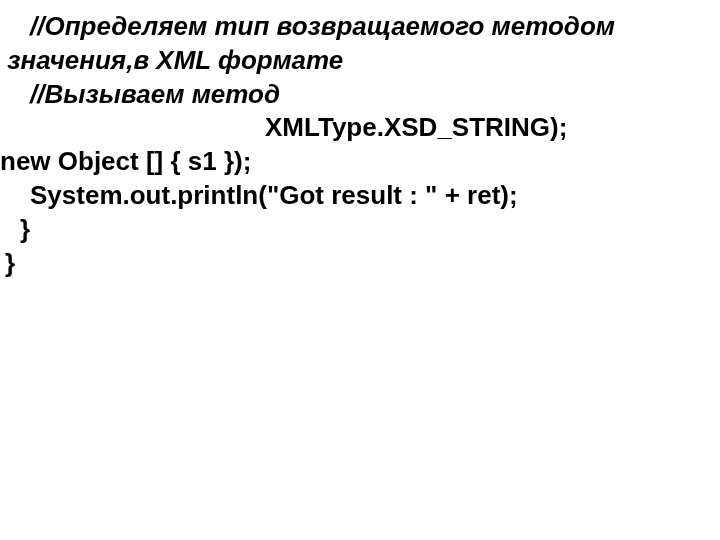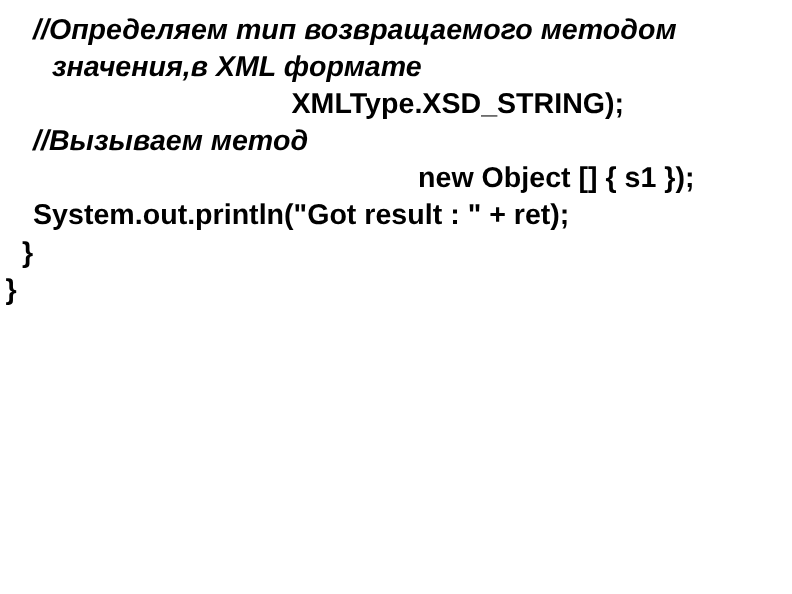--- a/index.html
+++ b/index.html
@@ -22,31 +22,31 @@
   .line {
     white-space: pre;
     font-weight: bold;
   }
   .comment {
     font-style: italic;
     font-weight: bold;
   }
   
   .i1 { padding-left: 30px; }
-  .i2 { padding-left: 40px; }
+  .i2 { }
   .i3 { padding-left: 265px; }
-  .i4 { padding-left: 380px; }
+  .i4 { }
   .b0 { padding-left: 20px; }
   .b00{ padding-left: 5px; }
 </style>
 </head>
 <body>
 
 <div class="page">
   <div class="line comment i1">//Определяем тип возвращаемого методом</div>
   <div class="line comment i2"> значения,в XML формате</div>
+  <div class="line comment i1">//Вызываем метод</div>
   <div class="line i3">XMLType.XSD_STRING);</div>
-  <div class="line comment i1">//Вызываем метод</div>
   <div class="line i4">new Object [] { s1 });</div>
   <div class="line i1">System.out.println("Got result : " + ret);</div>
   <div class="line b0">}</div>
   <div class="line b00">}</div>
 </div>
 
 </body></html>

